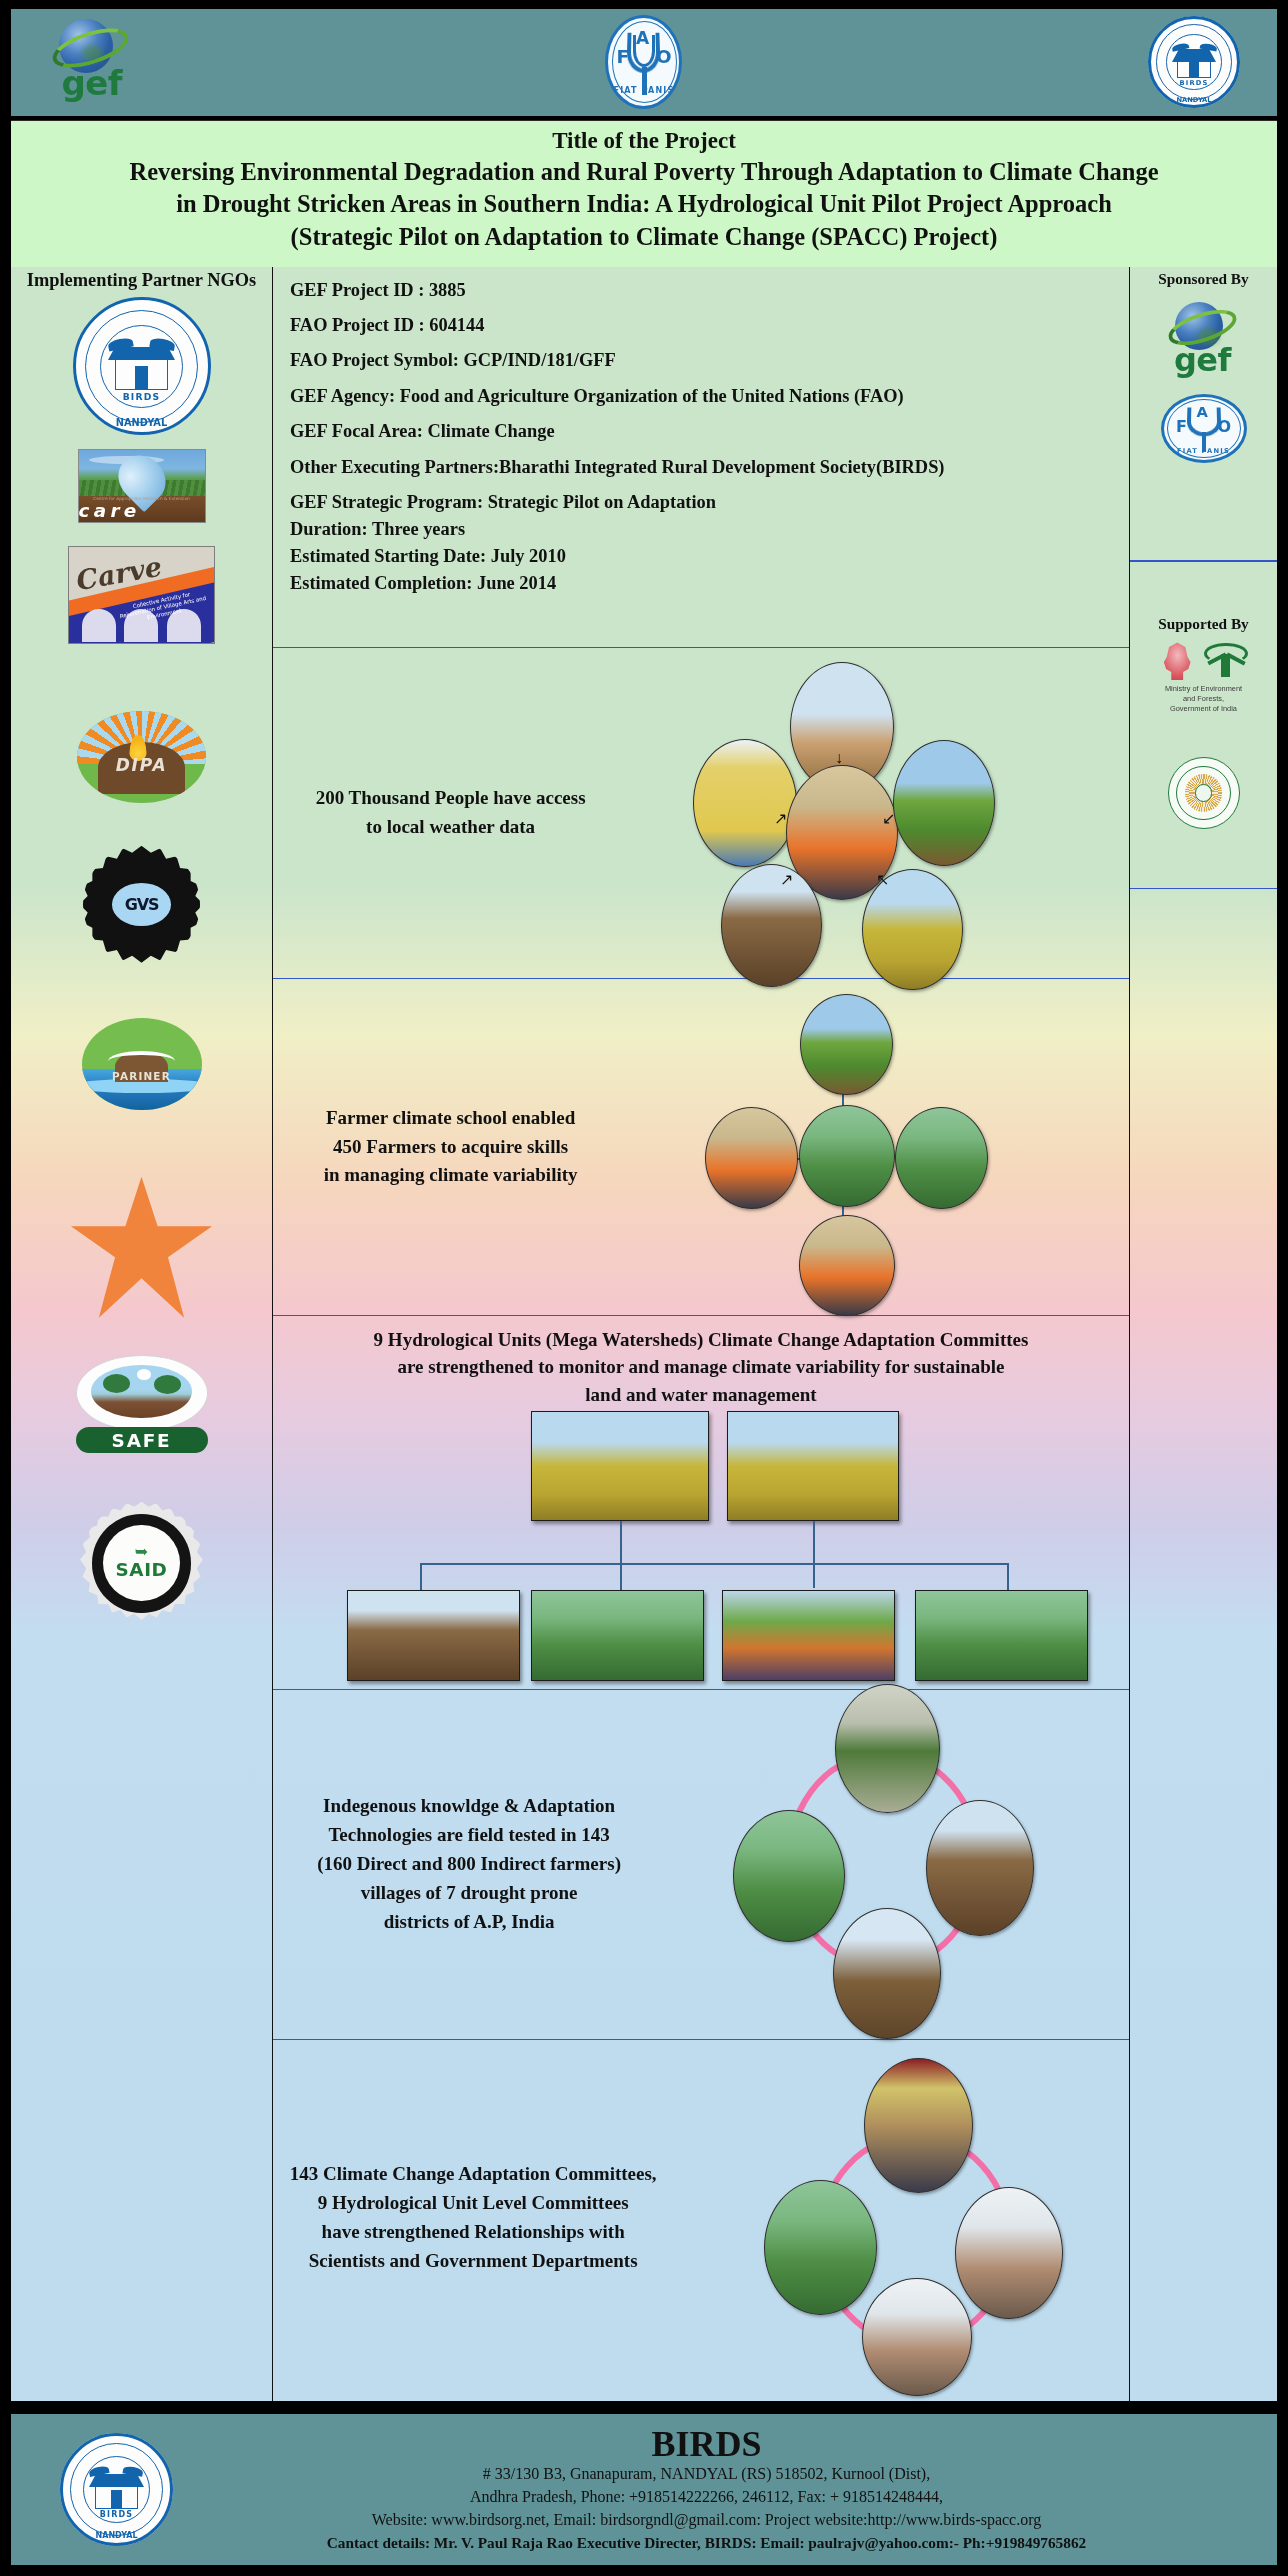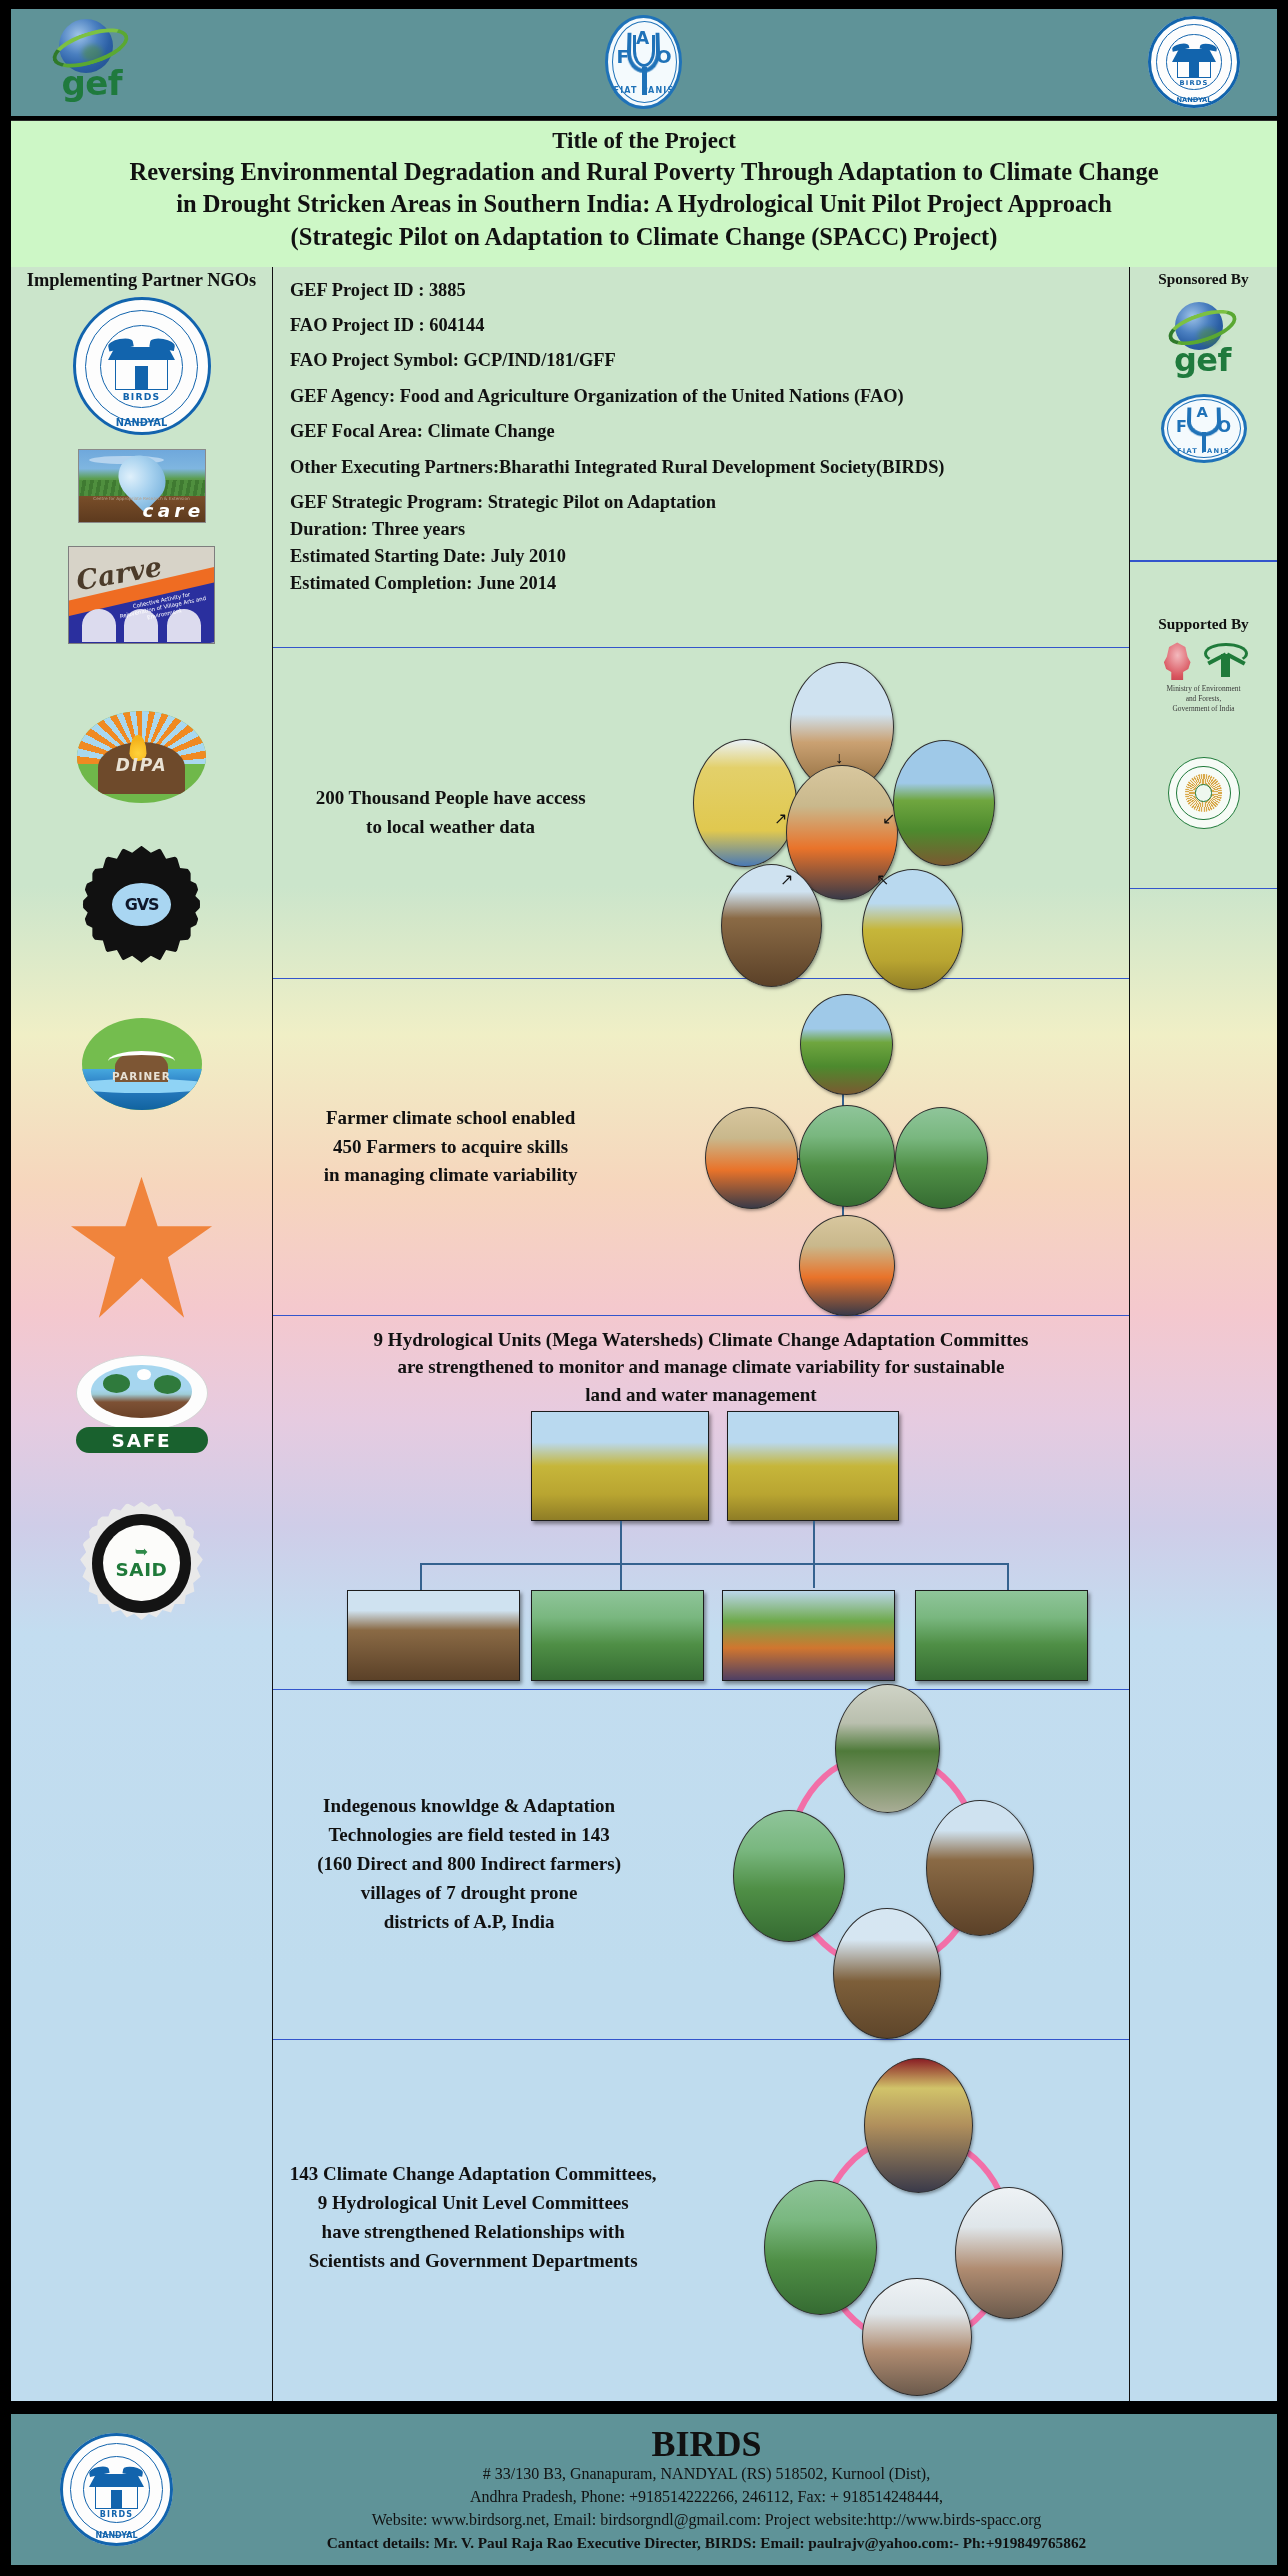--- a/index.html
+++ b/index.html
@@ -123,21 +123,21 @@
     border: 0.6px solid #8a8a8a;
   }
   .care-sky-cloud { position:absolute; left:8%; top:8%; width:60%; height:12%; background:#cfe3f5; border-radius:50%; opacity:.7;}
   .care-drop {
     position: absolute; left: 50%; top: 6%; width: 44px; height: 50px;
     transform: translateX(-50%) rotate(-45deg);
     background: radial-gradient(circle at 35% 30%, #dff0fb 0%, #a8d2ef 45%, #6ba9d8 100%);
     border-radius: 50% 50% 50% 4%;
   }
   .care-word {
-    position: absolute; left: 0; bottom: 1.2px; width: 100%; text-align: right;
+    position: absolute; left: 0; bottom: 1.2px; width: 100%; text-align: left;
     font-family: "DejaVu Sans", sans-serif; font-style: italic; font-weight: 700;
     font-size: 18.4px; color: #fff; letter-spacing: 4.3px;
   }
   .care-sub {
     position:absolute; left:0; bottom:21px; width:100%; text-align:center;
     font-family:"DejaVu Sans",sans-serif; font-size:4.3px; color:#b9a08b;
   }
   .care-field { position:absolute; left:0; top:42%; width:100%; height:22%;
     background: repeating-linear-gradient(100deg,#4f8f3e 0 3.7px,#3f7a31 3.7px 7.4px); }
 
@@ -296,21 +296,21 @@
   
   .right-col {
     width: 147px; flex: 0 0 147px;
     display: flex; flex-direction: column; align-items: center;
     padding-top: 2.5px;
   }
   .right-head { font-size: 15.3px; font-weight: 700; color: #111; }
   .right-sep { width: 100%; height: 1.2px; background: #3355cc; }
   .moef {
     text-align: center;
-    font-family: Liberation Serif, serif;
+    font-family: Liberation Sans, sans-serif;
     font-size: 7.4px; color: #3b3b3b; line-height: 1.35;
   }
   .emblem {
     width: 37px; height: 38px;
     background: radial-gradient(ellipse at 50% 35%, #f3b9bd 0%, #d9555f 60%, #b13440 100%);
     clip-path: polygon(50% 0%, 72% 12%, 78% 38%, 86% 52%, 80% 70%, 66% 78%, 66% 100%, 34% 100%, 34% 78%, 20% 70%, 14% 52%, 22% 38%, 28% 12%);
   }
   .tree-icon { width: 44px; height: 36px; position: relative; }
   .tree-icon .canopy {
     position:absolute; left:0; top:0; width:44px; height:21px;

